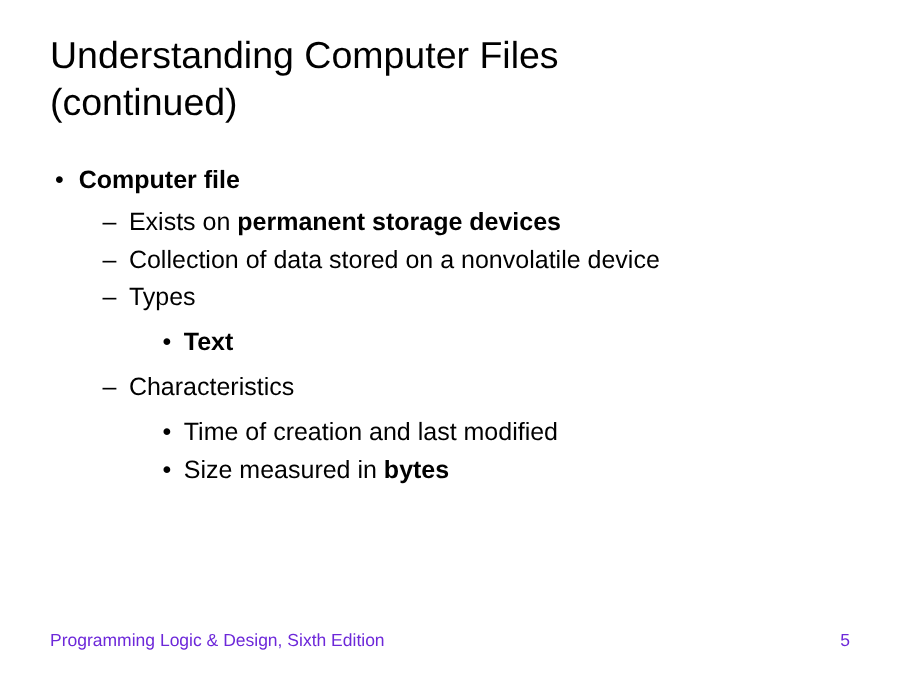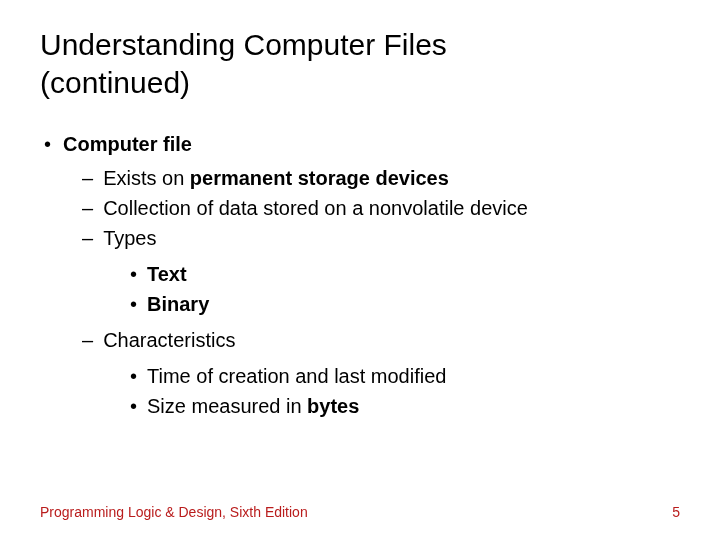--- a/index.html
+++ b/index.html
@@ -31,41 +31,40 @@
   .lvl3.bold > li > .label { font-weight: 700; }
   .bold-inline { font-weight: 700; }
   .footer {
     position: absolute;
     bottom: 20px;
     left: 40px;
     right: 40px;
     display: flex;
     justify-content: space-between;
     font-size: 14px;
-    color: #b91c1c;
+    color: #6d28d9;
   }
 </style>
 </head>
 <body>
 
 <div class="title">
   <span>Understanding Computer Files</span><br>
   <span>(continued)</span>
 </div>
 
 <div class="content">
   <ul class="lvl1">
     <li><span class="label">Computer file</span>
       <ul class="lvl2">
         <li><span class="label"><span>Exists on </span><span class="bold-inline">permanent storage devices</span></span></li>
         <li><span class="label">Collection of data stored on a nonvolatile device</span></li>
         <li><span class="label">Types</span>
           <ul class="lvl3 bold">
             <li><span class="label">Text</span></li>
-            <li><span class="label">Binary</span></li>
           </ul>
         </li>
         <li><span class="label">Characteristics</span>
           <ul class="lvl3">
             <li><span class="label">Time of creation and last modified</span></li>
             <li><span class="label"><span>Size measured in </span><span class="bold-inline">bytes</span></span></li>
           </ul>
         </li>
       </ul>
     </li>

